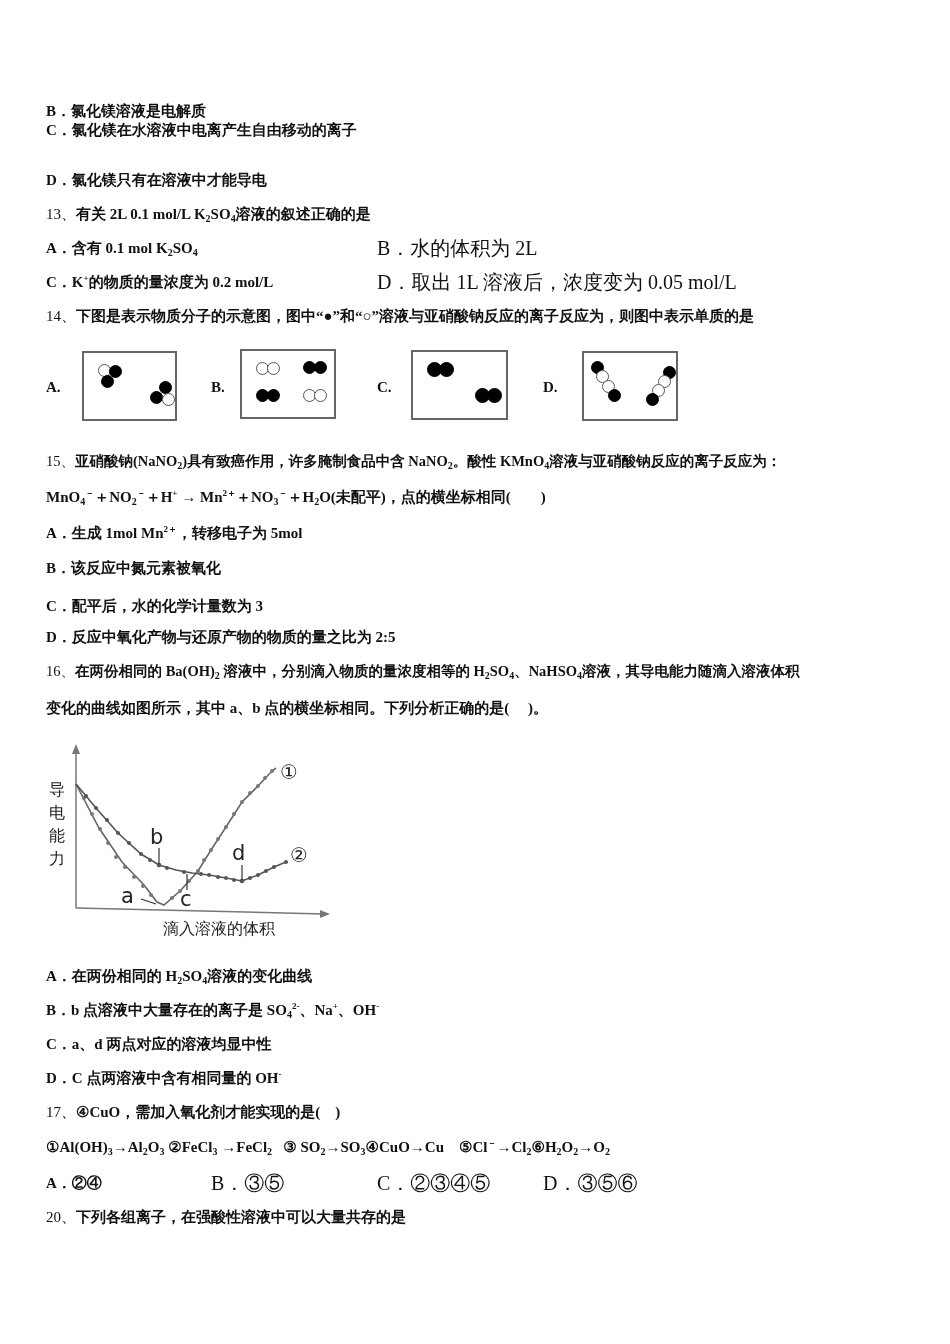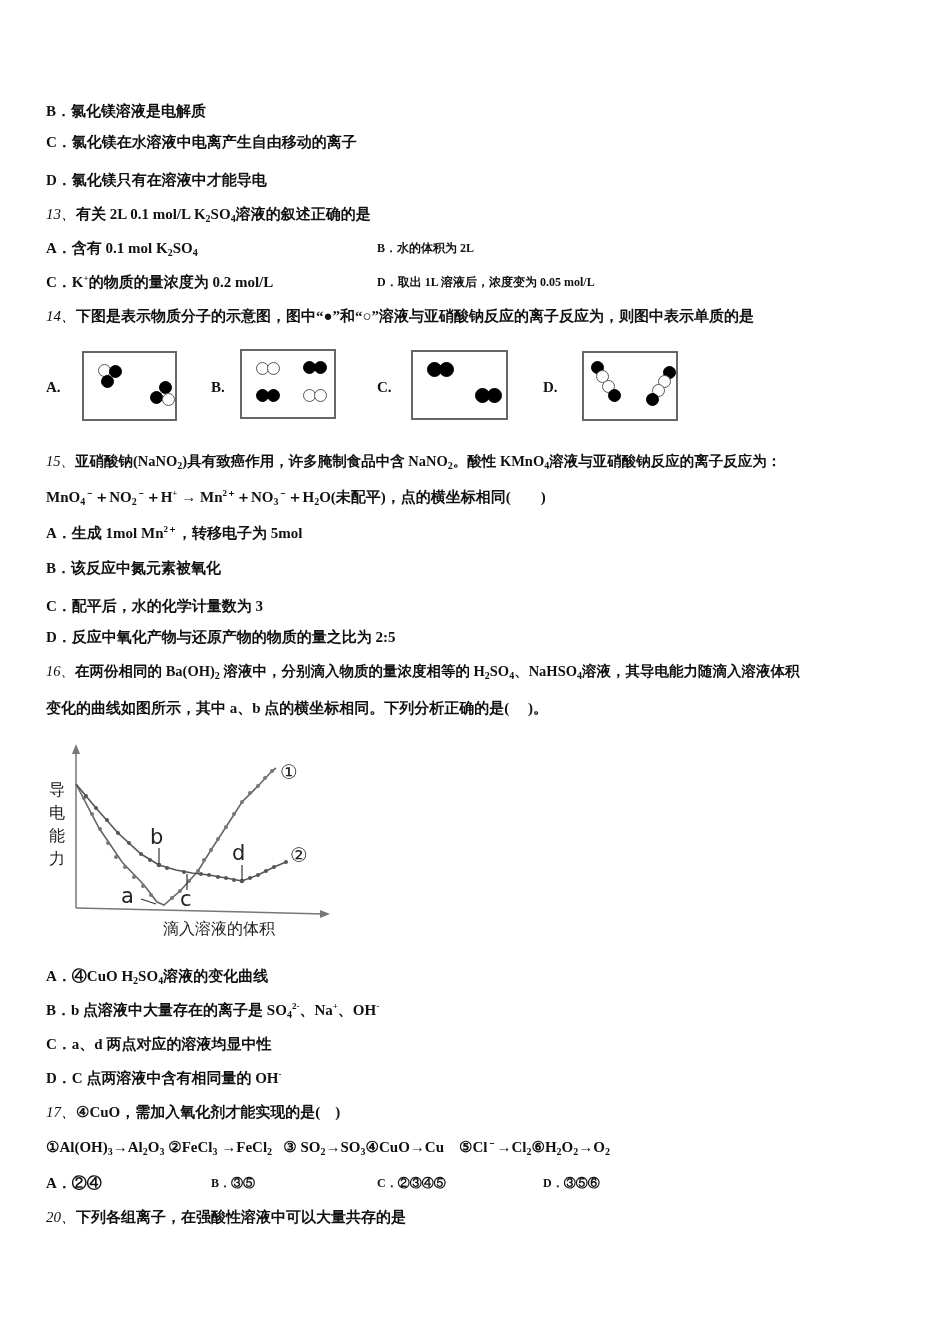--- a/index.html
+++ b/index.html
@@ -1,36 +1,36 @@
 <!DOCTYPE html>
 <html><head>
 <meta charset="utf-8">
 <style>
   html, body { margin: 0; padding: 0; background: #ffffff; }
   body { width: 950px; height: 1344px; position: relative; overflow: hidden;
          font-family: "Liberation Serif", "DejaVu Serif", serif; color: #111; }
   .line { position: absolute; left: 46px; font-size: 15px; font-weight: bold; white-space: nowrap; line-height: 20px; }
-  .qnum { font-weight: normal; font-style: italic; }
-  .col2 { position: absolute; white-space: nowrap; font-size: 12px; font-weight: bold; line-height: 20px; }
+  .qnum { font-weight: normal; }
+  .col2 { position: absolute; white-space: nowrap; font-size: 20px; font-weight: normal; line-height: 20px; }
   sub { font-size: 10px; vertical-align: -3px; line-height: 0; }
   sup { font-size: 9px; vertical-align: 6px; line-height: 0; }
   .optlabel { position: absolute; font-size: 15px; font-weight: bold; }
   .molbox { position: absolute; border: 2px solid #666; box-sizing: border-box; background: #fff; }
   .atom { position: absolute; width: 13px; height: 13px; border-radius: 50%; box-sizing: border-box; }
   .atom.b { background: #000; border: 1px solid #000; }
   .atom.w { background: #fff; border: 1.5px solid #555; }
   #chart { position: absolute; left: 46px; top: 740px; }
 </style>
 </head>
 <body>
 
 <div class="line" style="top:101px">
   <span>B．</span><span>氯化镁溶液是电解质</span>
 </div>
-<div class="line" style="top:132px">
+<div class="line" style="top:120px">
   <span>C．</span><span>氯化镁在水溶液中电离产生自由移动的离子</span>
 </div>
 <div class="line" style="top:170px">
   <span>D．</span><span>氯化镁只有在溶液中才能导电</span>
 </div>
 
 <div class="line" style="top:204px">
   <span class="qnum">13、</span><span>有关 2L 0.1 mol/L K</span><sub>2</sub><span>SO</span><sub>4</sub><span>溶液的叙述正确的是</span>
 </div>
 <div class="line" style="top:238px">
@@ -192,21 +192,21 @@
 
   <text x="3" y="55" font-family="DejaVu Sans, sans-serif" font-size="16" fill="#222">导</text>
   <text x="3" y="78" font-family="DejaVu Sans, sans-serif" font-size="16" fill="#222">电</text>
   <text x="3" y="101" font-family="DejaVu Sans, sans-serif" font-size="16" fill="#222">能</text>
   <text x="3" y="124" font-family="DejaVu Sans, sans-serif" font-size="16" fill="#222">力</text>
 
   <text x="117" y="194" font-family="DejaVu Sans, sans-serif" font-size="16" fill="#222">滴入溶液的体积</text>
 </svg>
 
 <div class="line" style="top:966px">
-  <span>A．</span><span>④CuO H</span><sub>2</sub><span>SO</span><sub>4</sub><span>溶液的变化曲线</span>
+  <span>A．</span><span>在两份相同的 H</span><sub>2</sub><span>SO</span><sub>4</sub><span>溶液的变化曲线</span>
 </div>
 <div class="line" style="top:1000px">
   <span>B．</span><span>b 点溶液中大量存在的离子是 SO</span><sub>4</sub><sup>2-</sup><span>、Na</span><sup>+</sup><span>、OH</span><sup>-</sup>
 </div>
 <div class="line" style="top:1034px">
   <span>C．</span><span>a、d 两点对应的溶液均显中性</span>
 </div>
 <div class="line" style="top:1068px">
   <span>D．</span><span>C 点两溶液中含有相同量的 OH</span><sup>-</sup>
 </div>

